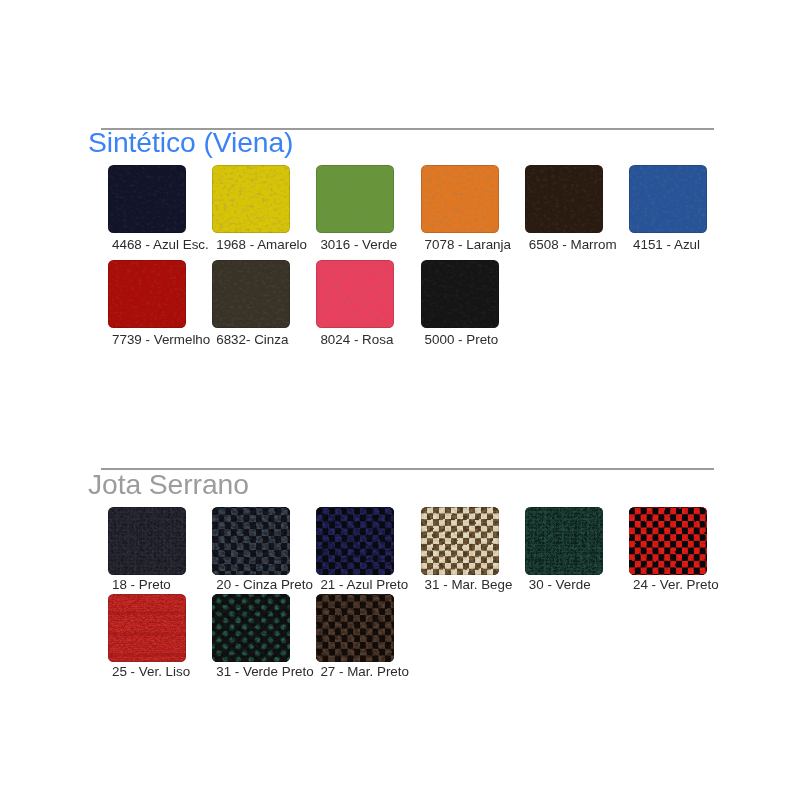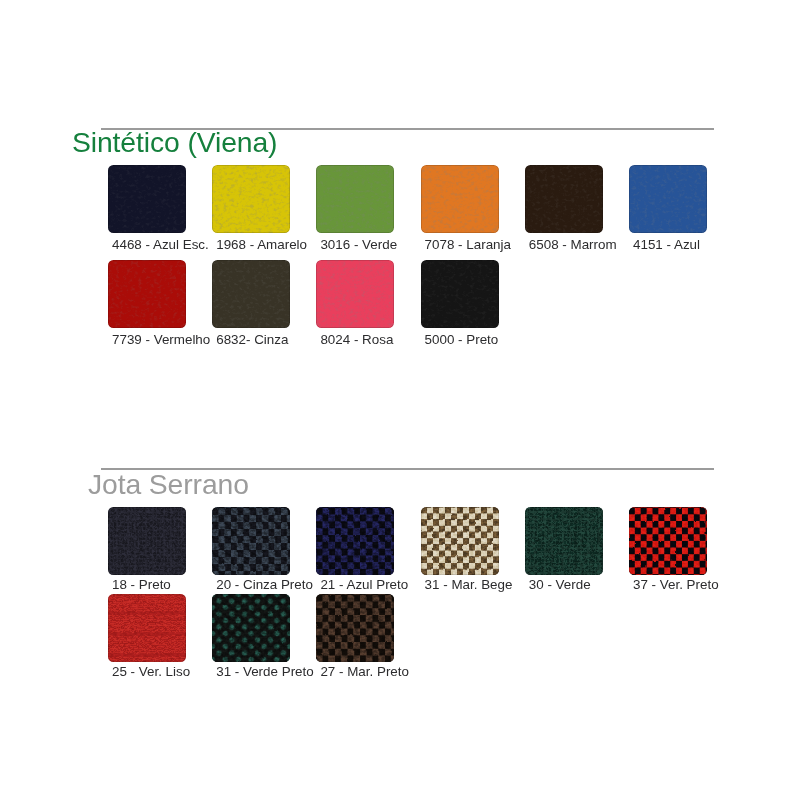--- a/index.html
+++ b/index.html
@@ -183,21 +183,21 @@
         <feColorMatrix in="n" type="matrix" result="g" values="0 0 2.6 0 -0.8  0 0 2.6 0 -0.8  0 0 2.6 0 -0.8  0 0 0 0 1"></feColorMatrix>
         <feGaussianBlur in="g" stdDeviation="0.35"></feGaussianBlur>
       </filter>
     </defs>
 </svg>
 
 <div class="page" id="page">
 
   <div class="section" id="section-0">
     <div class="rule" style="left:101px;top:128.2px;width:613px;background:#9b9b9b;"></div>
-    <div class="sec-title" style="left:72px;top:128.2px;color:#15803d;">Sintético (Viena)</div>
+    <div class="sec-title" style="left:88px;top:128.2px;color:#3b82f6;">Sintético (Viena)</div>
     <div class="grid">
         <div class="swatch-cell" style="left:108px;top:165.4px;">
     <div class="swatch">
       <div class="fill" style="background:#121429;"></div>
       <div class="tex" style="left:-4px;top:-4px;width:86px;height:76px;opacity:0.089;filter:url(#tx0_0_0);"></div>
 
       <div class="edge"></div>
     </div>
     <div class="label" style="top:73px;color:#2c2c2e;text-align:center;">4468 - Azul Esc.</div>
   </div>
@@ -334,21 +334,21 @@
     </div>
     <div class="label" style="top:70.5px;color:#2c2c2e;">30 - Verde</div>
   </div>
         <div class="swatch-cell" style="left:629px;top:507px;">
     <div class="swatch">
       <div class="fill" style="background:#07070d;"></div>
       <div class="tex" style="left:-6px;top:-6px;width:90px;height:80px;background-color:#07070d;background-image:conic-gradient(#d91a13 0 90deg,#07070d 90deg 180deg,#d91a13 180deg 270deg,#07070d 270deg);background-size:11.8px 13.3px;filter:url(#tx1_0_5);"></div>
       <div class="mot" style="left:-4px;top:-4px;width:86px;height:76px;opacity:0.24;mix-blend-mode:overlay;filter:url(#mo1_0_5);"></div>
       <div class="edge"></div>
     </div>
-    <div class="label" style="top:70.5px;color:#2c2c2e;">37 - Ver. Preto</div>
+    <div class="label" style="top:70.5px;color:#2c2c2e;">24 - Ver. Preto</div>
   </div>
         <div class="swatch-cell" style="left:108px;top:594.2px;">
     <div class="swatch">
       <div class="fill" style="background:#b9201f;"></div>
       <div class="tex" style="left:-6px;top:-6px;width:90px;height:80px;background-image:repeating-linear-gradient(0deg,#c93028 0 0.9px,rgba(0,0,0,0.16) 0.9px 2.1px);opacity:0.5;filter:url(#tx1_1_0);"></div>
       <div class="mot" style="left:-4px;top:-4px;width:86px;height:76px;opacity:0.14;mix-blend-mode:overlay;filter:url(#mo1_1_0);"></div>
       <div class="edge"></div>
     </div>
     <div class="label" style="top:70.5px;color:#2c2c2e;">25 - Ver. Liso</div>
   </div>

